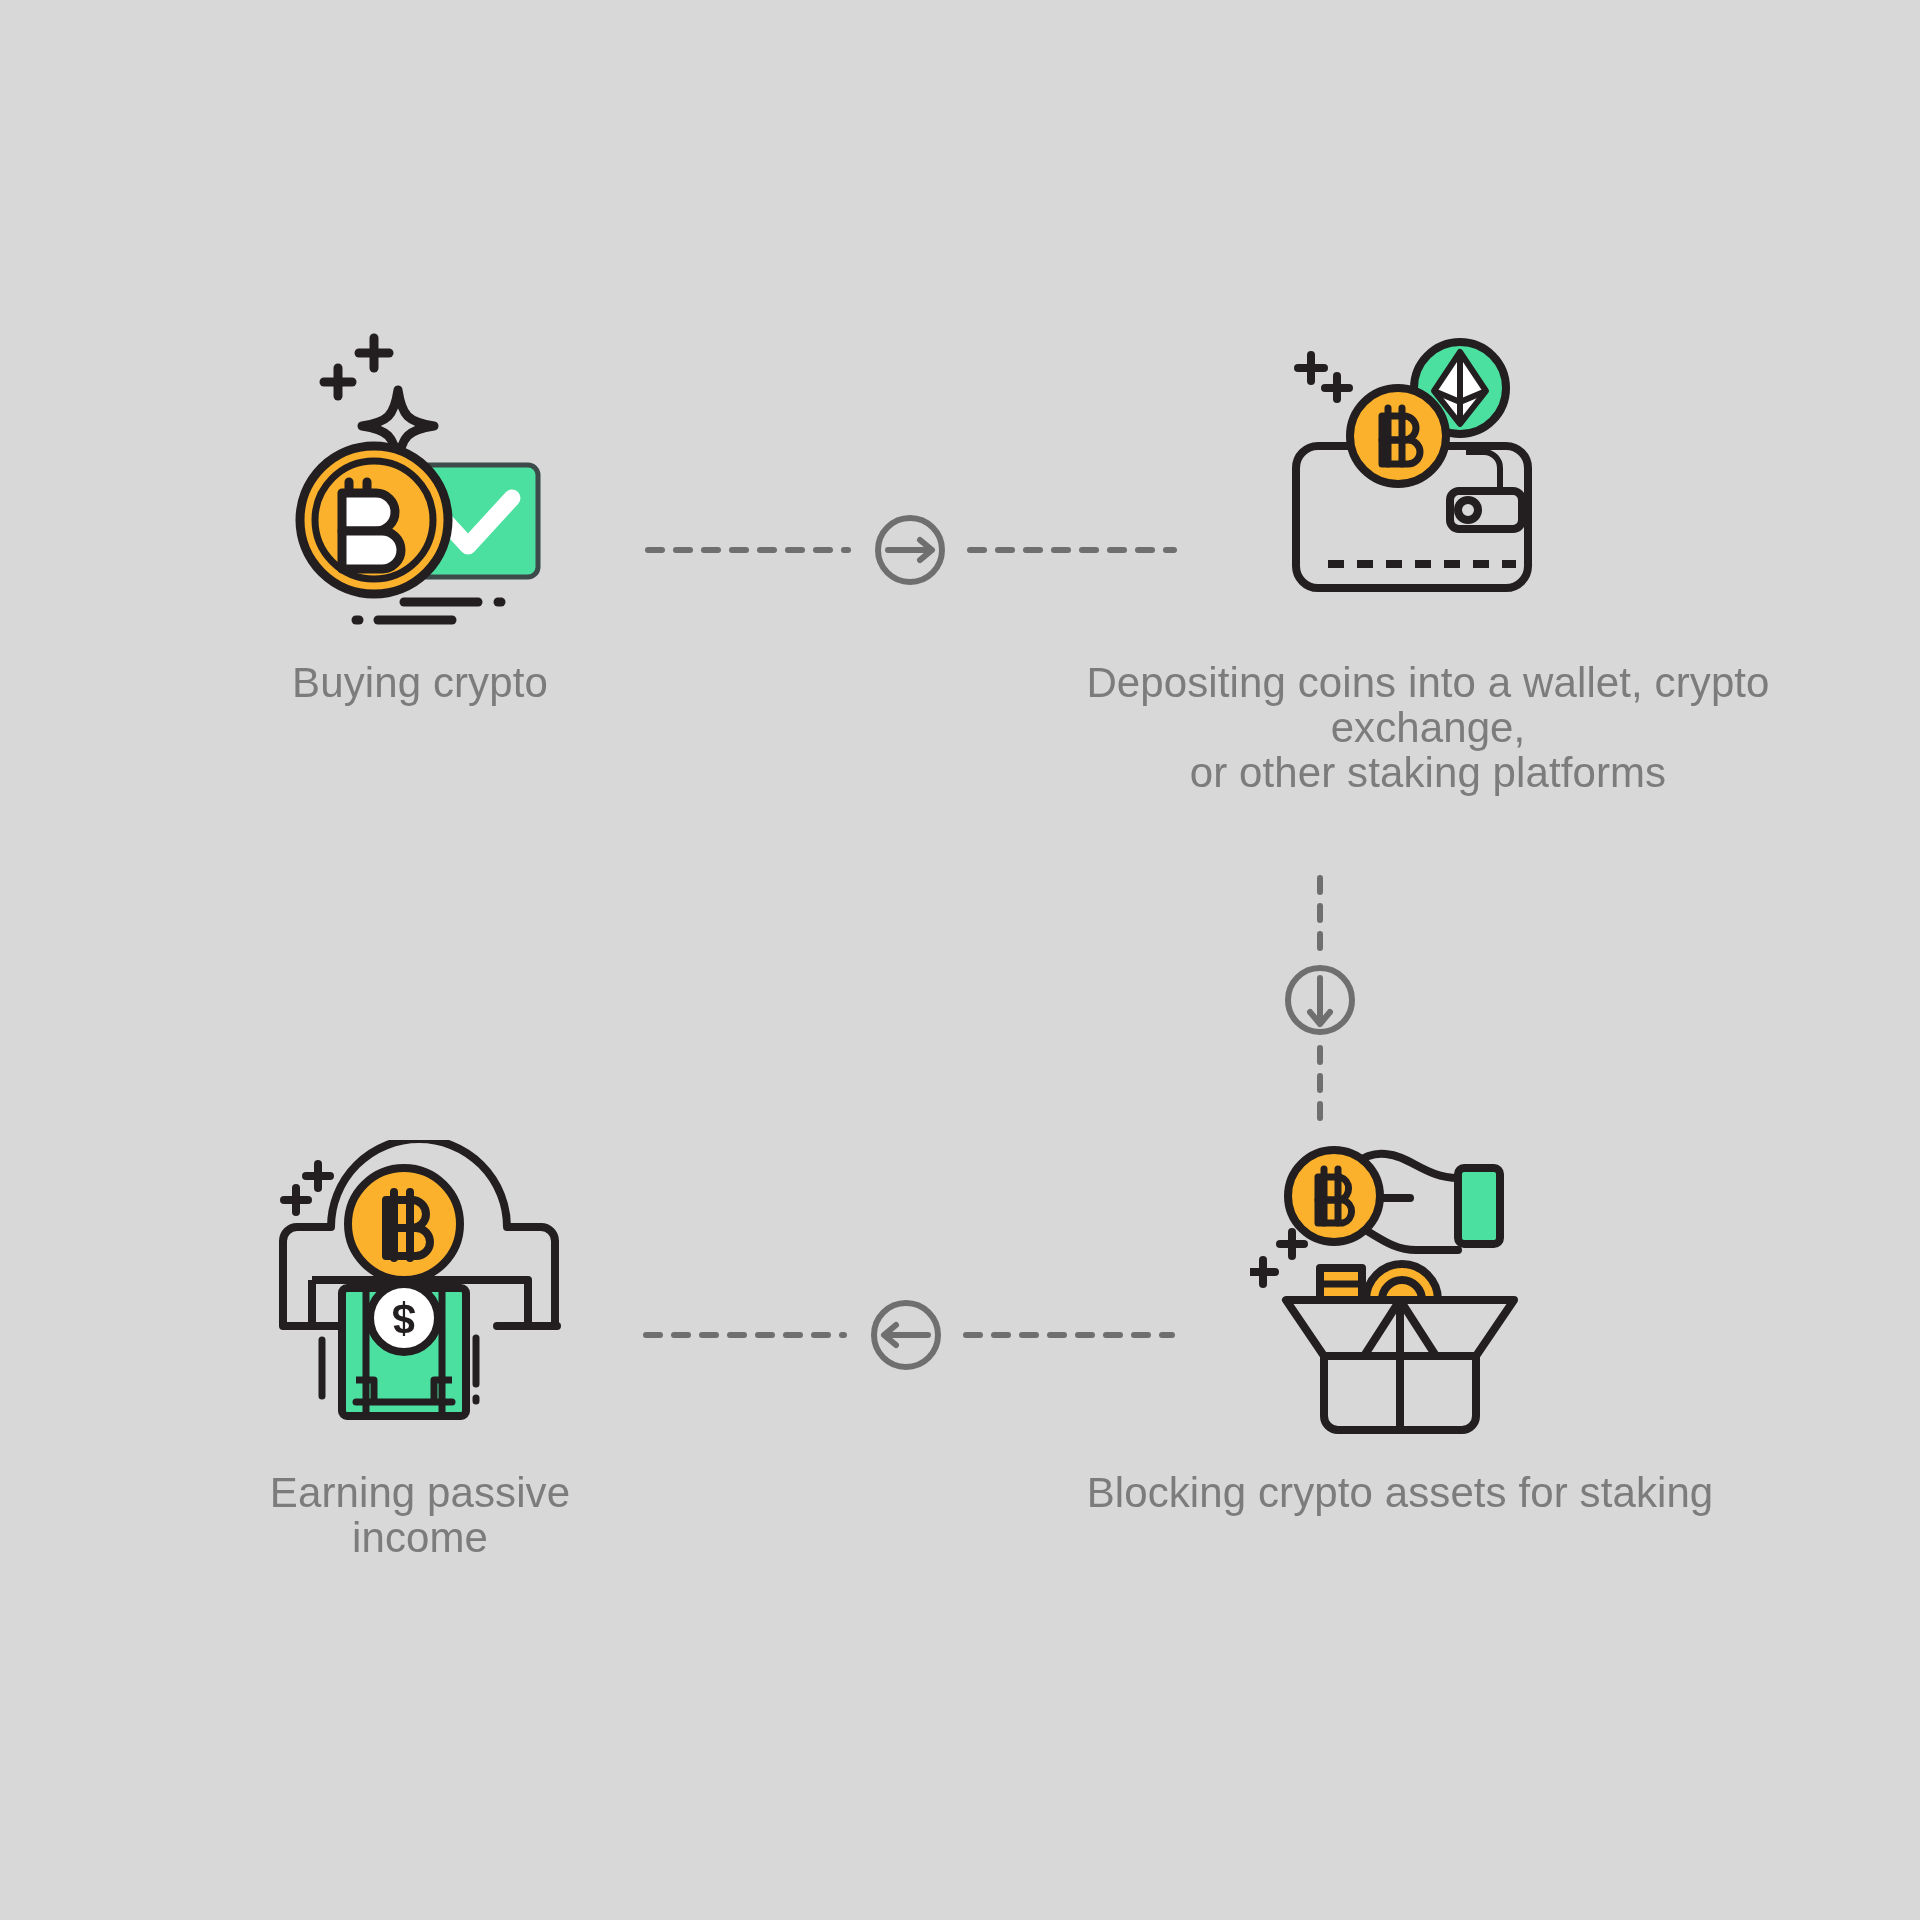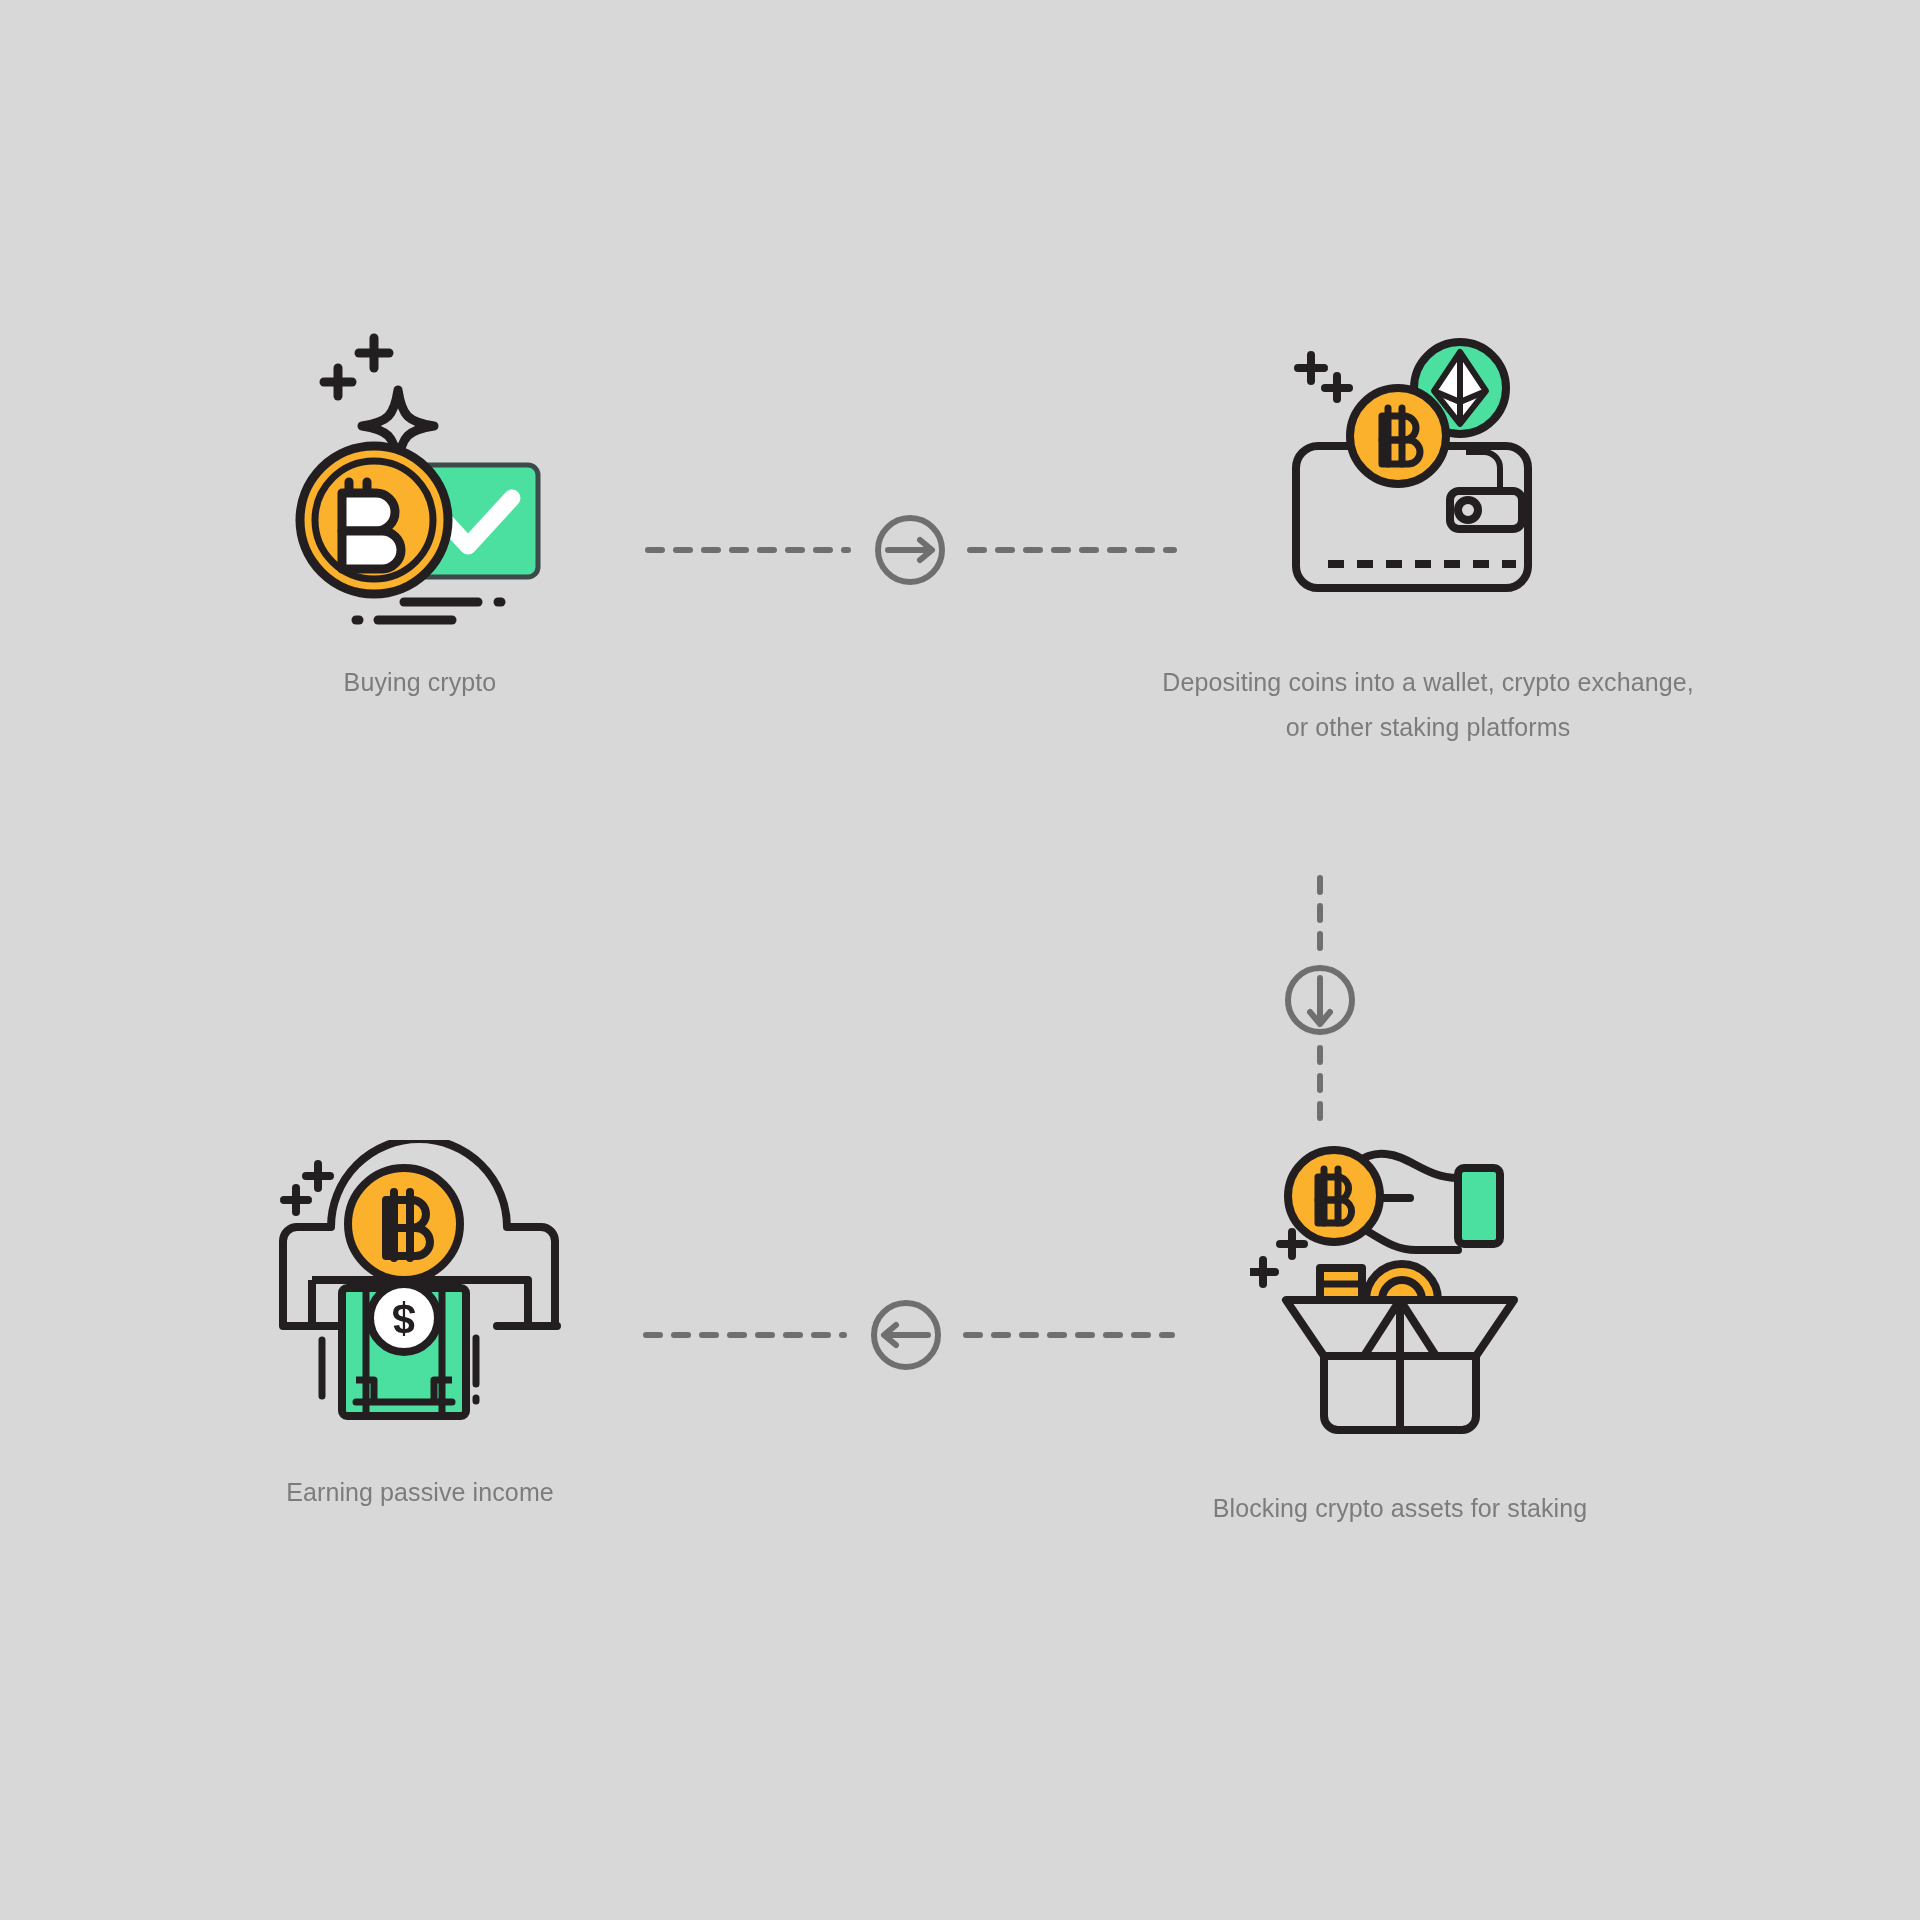--- a/index.html
+++ b/index.html
@@ -23,35 +23,35 @@
     position: absolute;
     display: flex;
     flex-direction: column;
     align-items: center;
   }
   .step-art {
     display: block;
   }
   .step-label {
     margin-top: 30px;
-    font-size: 25px;
+    font-size: 42px;
     line-height: 45px;
     color: #7c7c7c;
     text-align: center;
     letter-spacing: 0.1px;
     white-space: pre-line;
   }
   .connector {
     position: absolute;
   }
   
   #step-buy       { left: 210px;  top: 330px;  width: 420px; }
   #step-deposit   { left: 1028px; top: 330px;  width: 800px; }
   #step-earn      { left: 210px;  top: 1140px; width: 420px; }
-  #step-block     { left: 1000px; top: 1140px; width: 800px; gap: 16px; }
+  #step-block     { left: 1000px; top: 1140px; width: 800px; }
 
   #connector-top    { left: 630px;  top: 495px;  }
   #connector-bottom { left: 630px;  top: 1280px; }
   #connector-right  { left: 1250px; top: 860px;  }
 </style>
 </head>
 <body>
 
 <div id="canvas">
 

